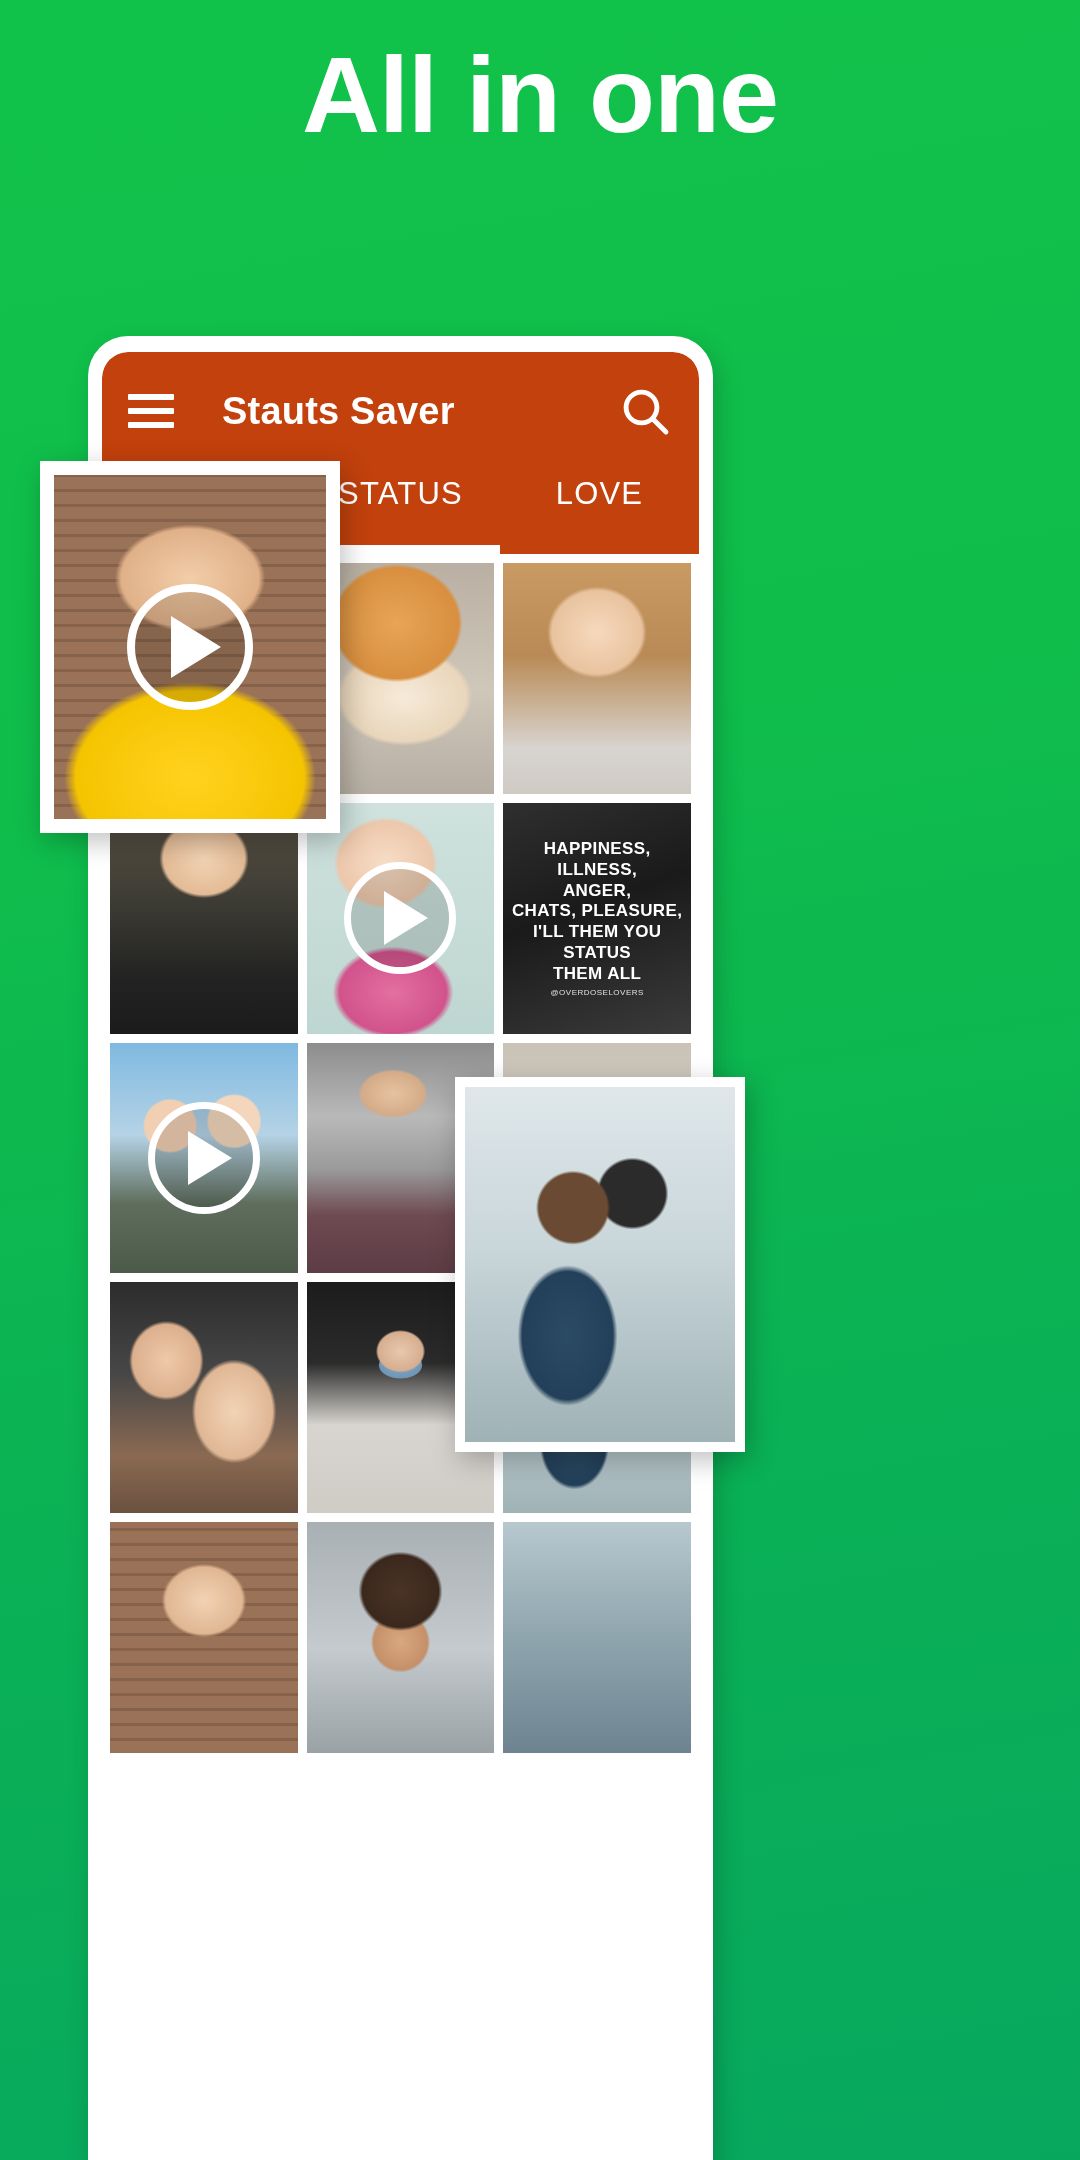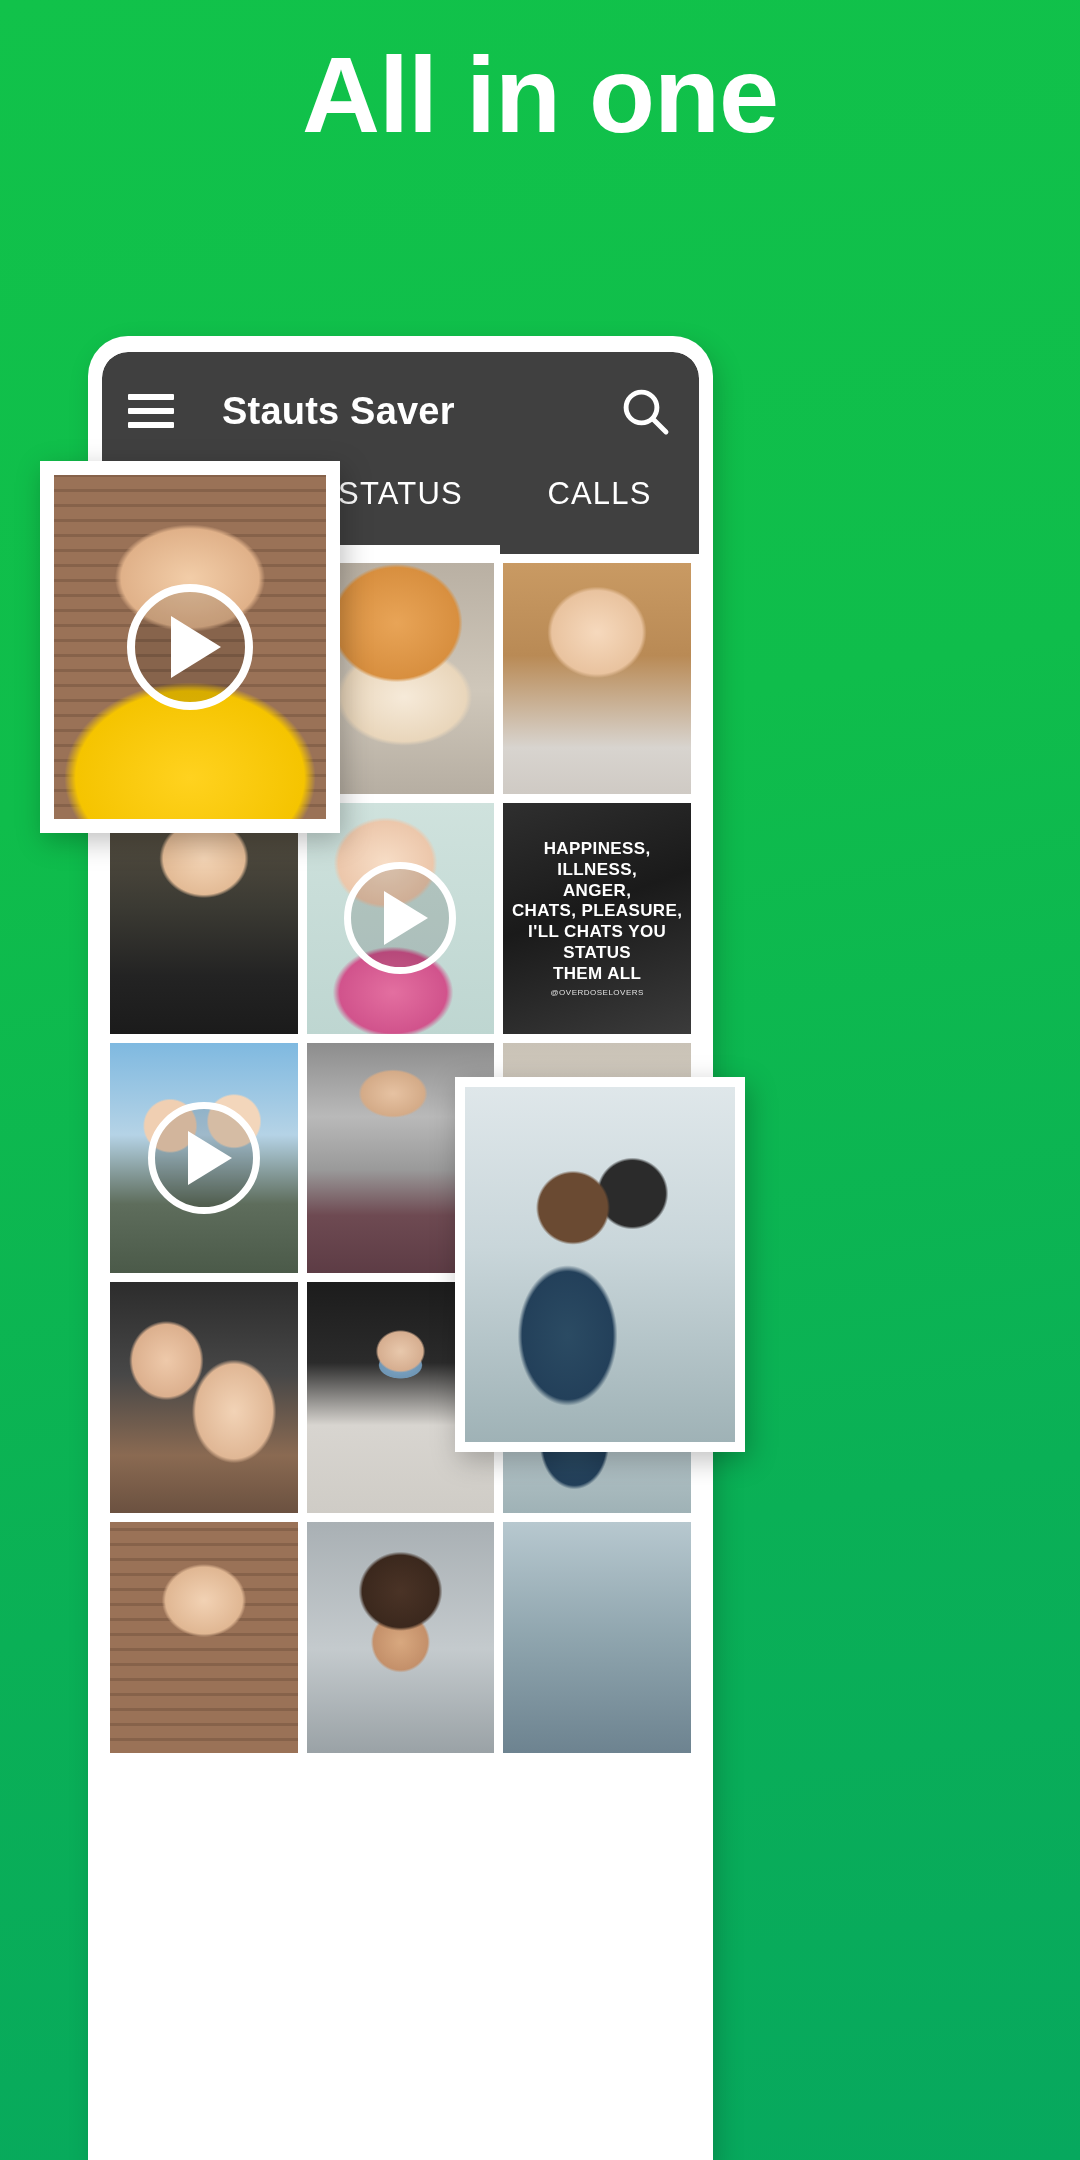--- a/index.html
+++ b/index.html
@@ -32,21 +32,21 @@
   .screen{
     width:100%; height:100%;
     background:#ffffff;
     border-radius:26px 26px 0 0;
     overflow:hidden;
     position:relative;
   }
 
   
   .appbar{
-    background:#404040;
+    background:#c2410c;
     height:202px;
     border-radius:26px 26px 0 0;
     position:relative;
   }
   .appbar-top{
     height:118px; display:flex; align-items:center;
     padding:0 26px;
   }
   .hamburger{ width:46px; height:34px; display:flex; flex-direction:column;
     justify-content:space-between; cursor:pointer; flex:0 0 auto; }
@@ -197,21 +197,21 @@
           <svg viewBox="0 0 24 24" fill="none" stroke="#ffffff" stroke-width="2.1" stroke-linecap="round">
             <circle cx="10.5" cy="10.5" r="6.6"></circle>
             <line x1="15.4" y1="15.4" x2="21" y2="21"></line>
           </svg>
         </div>
       </div>
 
       <div class="tabs">
         <div class="tab">CHATS</div>
         <div class="tab">STATUS</div>
-        <div class="tab">CALLS</div>
+        <div class="tab">LOVE</div>
         <div class="tab-indicator"></div>
       </div>
     </div>
 
     <div class="grid" id="grid">
         <div class="cell">
           <div class="art p-glass"></div>
         </div>
         <div class="cell">
           <div class="art p-cat"></div>
@@ -225,21 +225,21 @@
         <div class="cell">
           <div class="art p-girl"></div>
           <div class="play"></div>
         </div>
         <div class="cell">
           <div class="quote">
             <div class="qline">HAPPINESS,</div>
             <div class="qline">ILLNESS,</div>
             <div class="qline">ANGER,</div>
             <div class="qline">CHATS, PLEASURE,</div>
-            <div class="qline">I'LL CHATS YOU</div>
+            <div class="qline">I'LL THEM YOU</div>
             <div class="qline">STATUS</div>
             <div class="qline">THEM ALL</div>
             <div class="handle">@OVERDOSELOVERS</div>
           </div>
         </div>
         <div class="cell">
           <div class="art p-friends"></div>
           <div class="play"></div>
         </div>
         <div class="cell">

